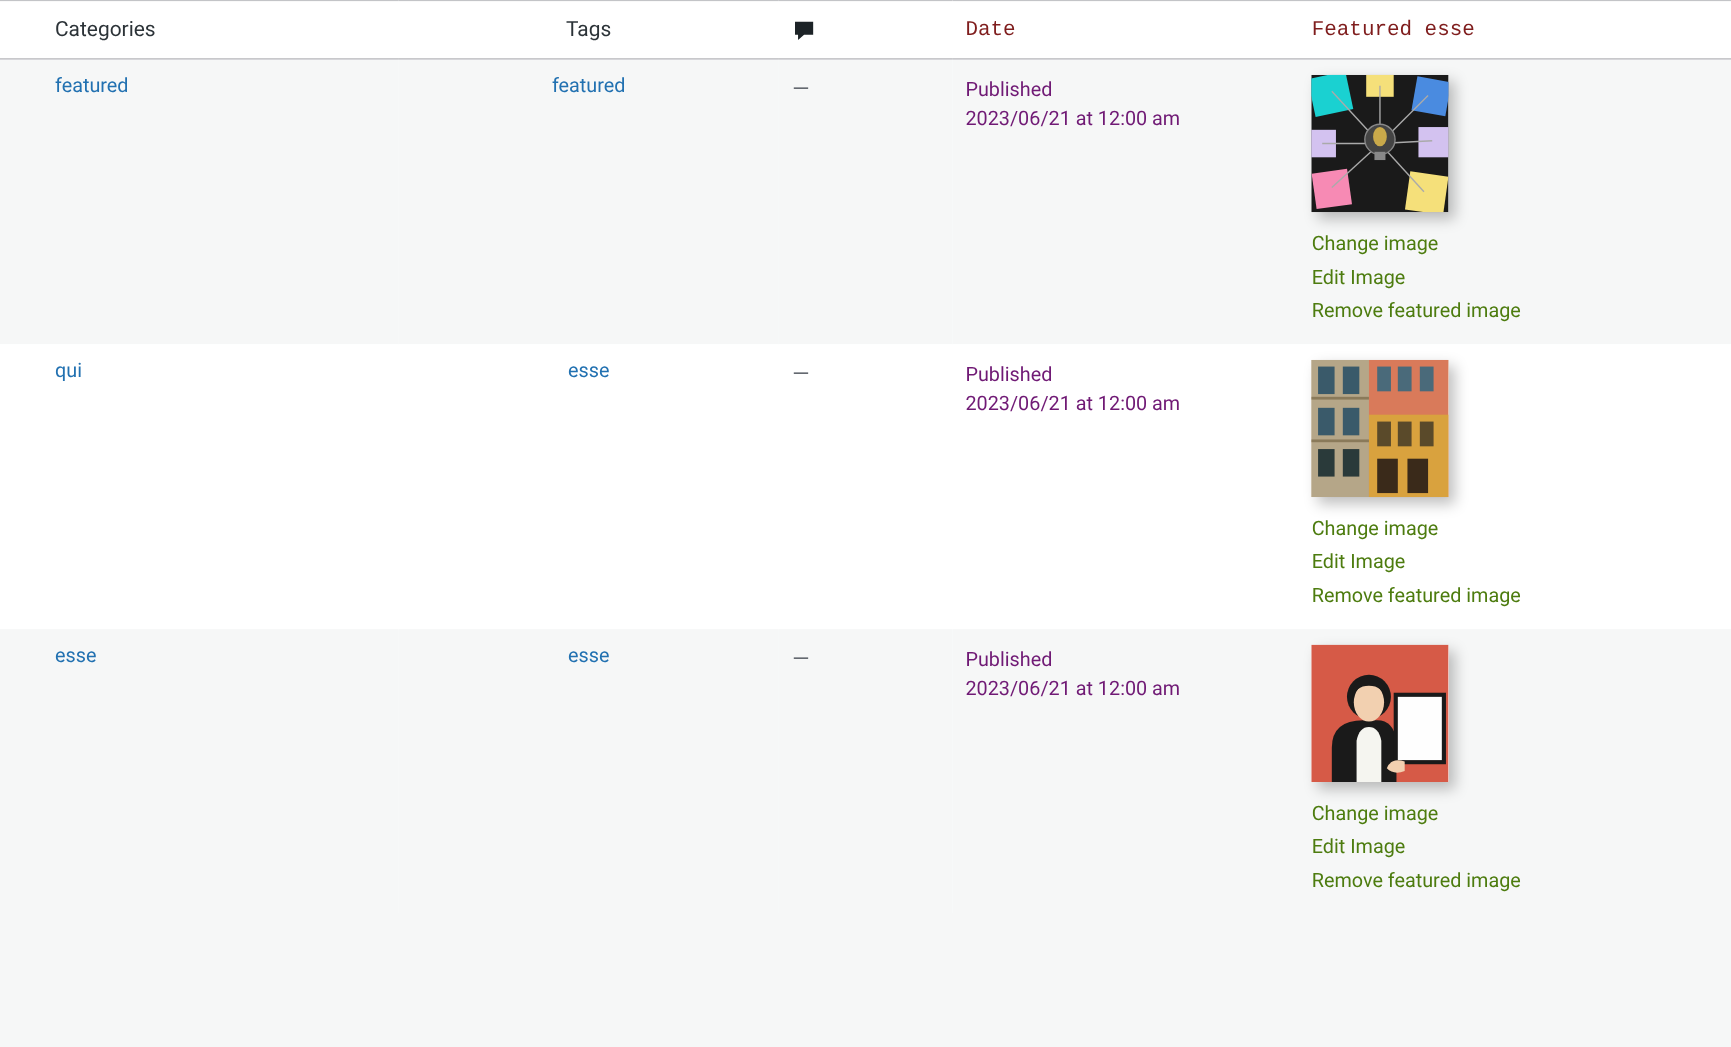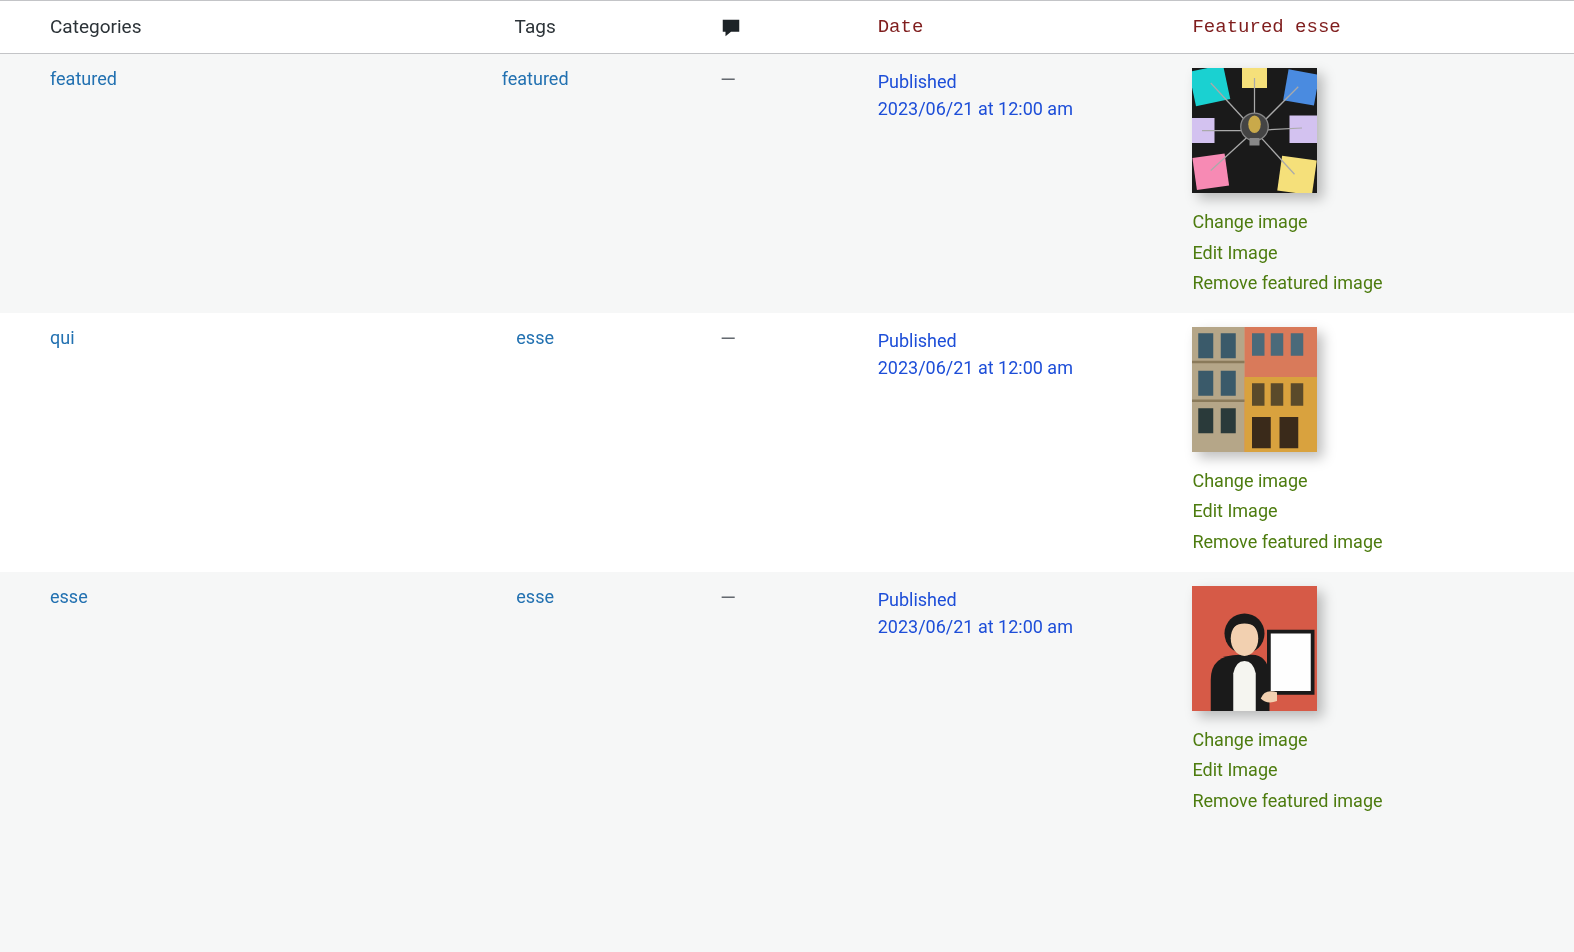--- a/index.html
+++ b/index.html
@@ -38,21 +38,21 @@
     .col-categories { width: 23%; padding-left: 50px !important; }
     .col-tags { width: 22%; text-align: center; }
     .col-comments { width: 10%; }
     .col-date { width: 20%; }
     .col-featured { width: 25%; }
     a.link {
       color: #2271b1;
       text-decoration: none;
     }
     .comment-dash { color: #646970; font-size: 20px; }
-    .date-status { color: #1d4ed8; line-height: 1.5; }
+    .date-status { color: #701a75; line-height: 1.5; }
     .thumb {
       width: 125px;
       height: 125px;
       margin-bottom: 14px;
       box-shadow: 6px 6px 12px rgba(0,0,0,0.25);
       overflow: hidden;
       position: relative;
       display: block;
     }
     .thumb svg { display:block; width:100%; height:100%; }

